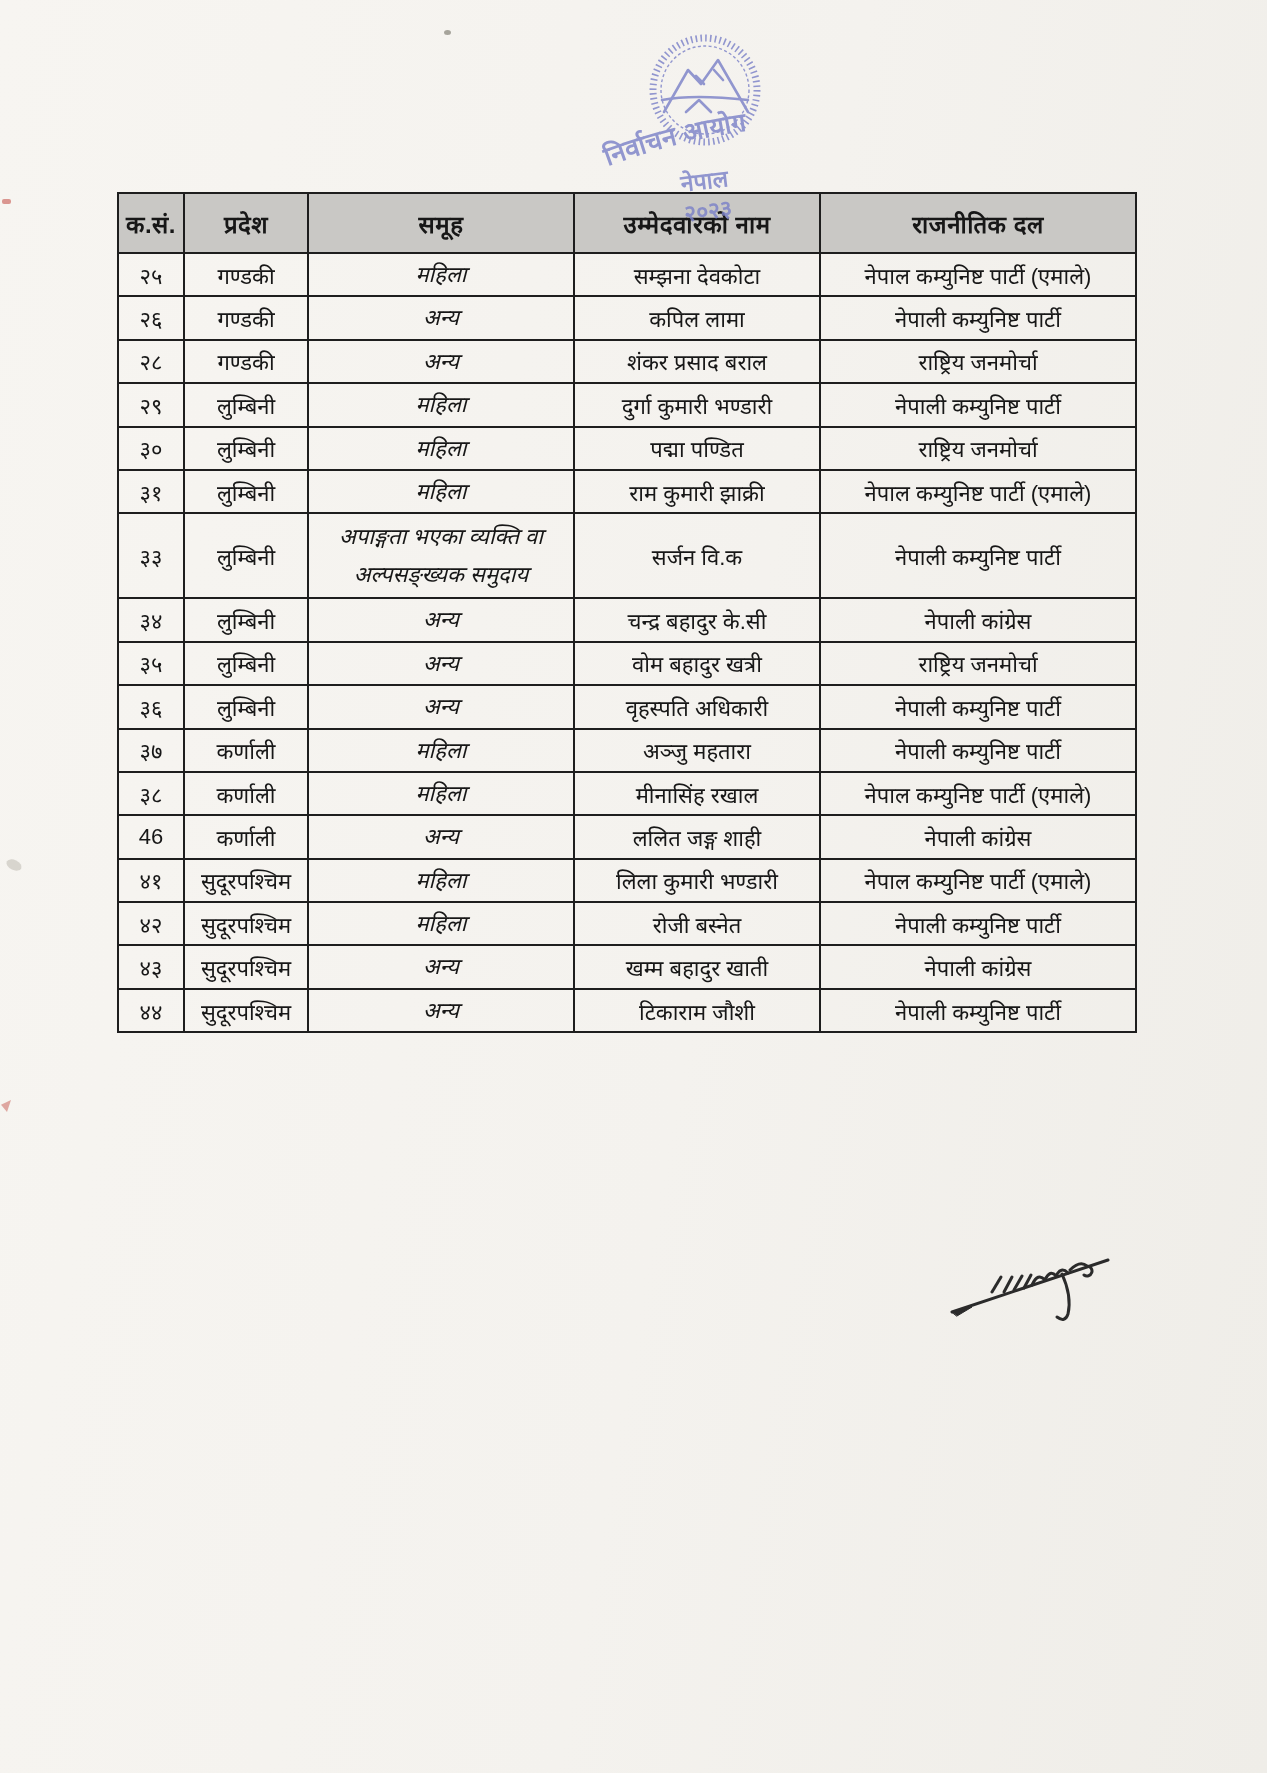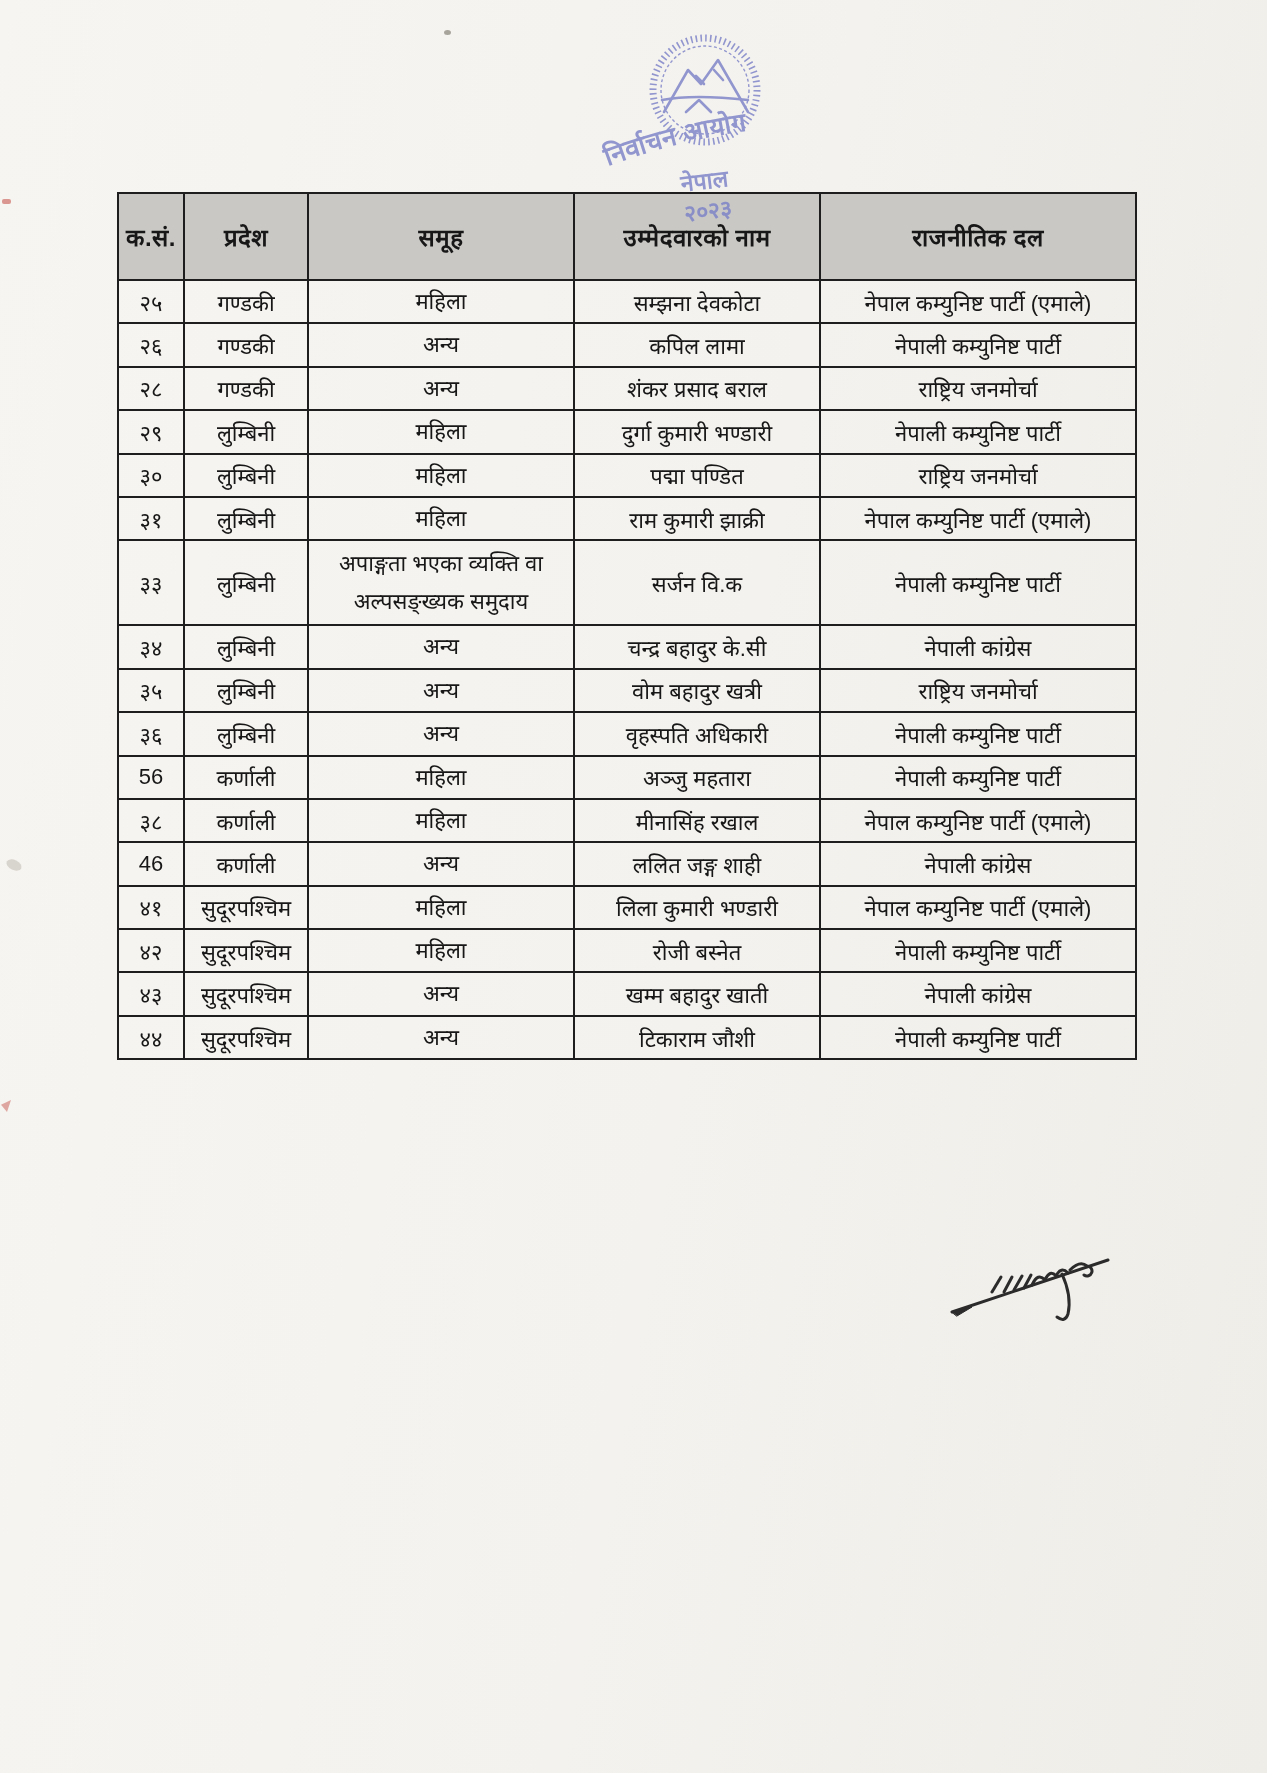--- a/index.html
+++ b/index.html
@@ -33,25 +33,25 @@
     position:absolute;left:117px;top:192px;z-index:1;
     border-collapse:collapse;table-layout:fixed;
   }
   .doc-table th,.doc-table td{
     border:2.5px solid var(--table-line);
     padding:2px 6px;text-align:center;vertical-align:middle;color:var(--ink);
     overflow:hidden;
   }
   .doc-table thead th{
     background:var(--header-bg);
-    height:87px;font-size:24px;font-weight:bold;letter-spacing:.5px;
+    height:60px;font-size:24px;font-weight:bold;letter-spacing:.5px;
   }
   .doc-table tbody td{height:42px;font-size:22px;}
   .doc-table tbody tr.tall td{height:85px;}
-  td.col-group{white-space:pre-line;line-height:1.7;}
+  td.col-group{white-space:pre-line;line-height:1.7;font-style:italic;}
 
   
   .signature{
     position:absolute;left:938px;top:1230px;width:190px;height:105px;z-index:2;
   }
 
   
   .artifact{position:absolute;pointer-events:none;}
   .artifact-dot{left:444px;top:30px;width:7px;height:5px;border-radius:50%;
     background:#98958c;opacity:.85;}
@@ -190,21 +190,21 @@
 
     <tr class="data-row">
       <td class="col-sn">३६</td>
       <td class="col-province">लुम्बिनी</td>
       <td class="col-group">अन्य</td>
       <td class="col-candidate">वृहस्पति अधिकारी</td>
       <td class="col-party">नेपाली कम्युनिष्ट पार्टी</td>
     </tr>
 
     <tr class="data-row">
-      <td class="col-sn">56</td>
+      <td class="col-sn">३७</td>
       <td class="col-province">कर्णाली</td>
       <td class="col-group">महिला</td>
       <td class="col-candidate">अञ्जु महतारा</td>
       <td class="col-party">नेपाली कम्युनिष्ट पार्टी</td>
     </tr>
 
     <tr class="data-row">
       <td class="col-sn">३८</td>
       <td class="col-province">कर्णाली</td>
       <td class="col-group">महिला</td>

